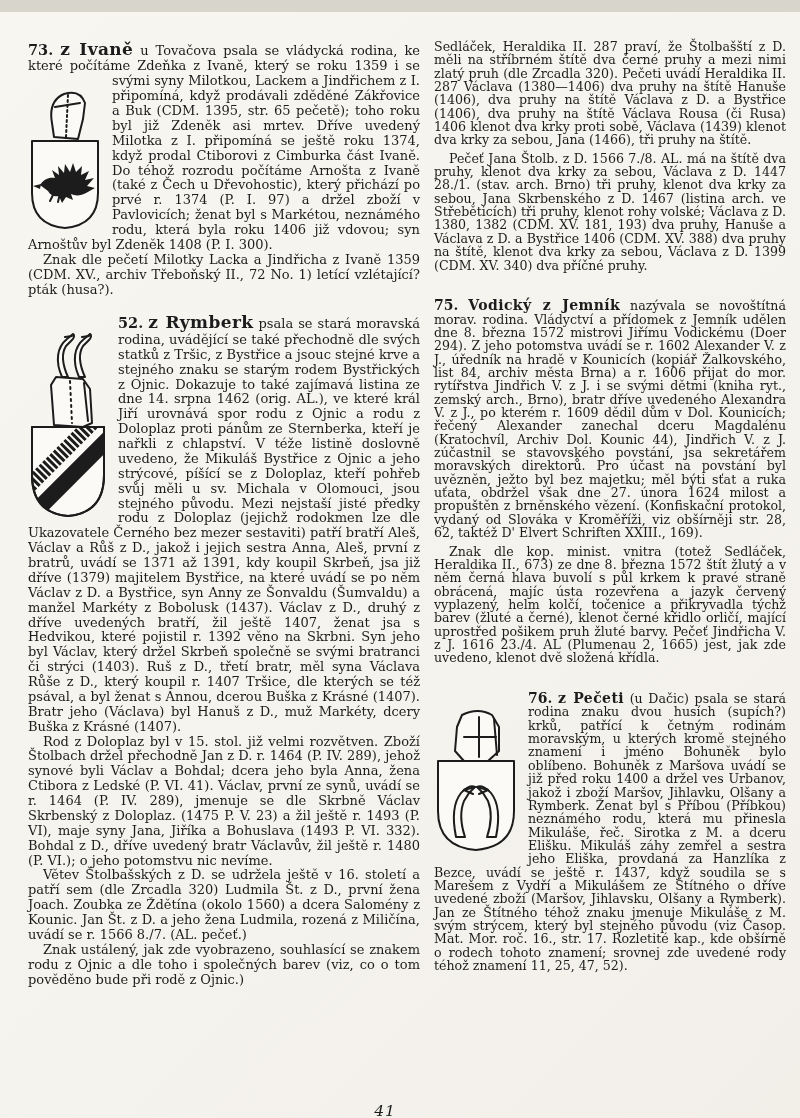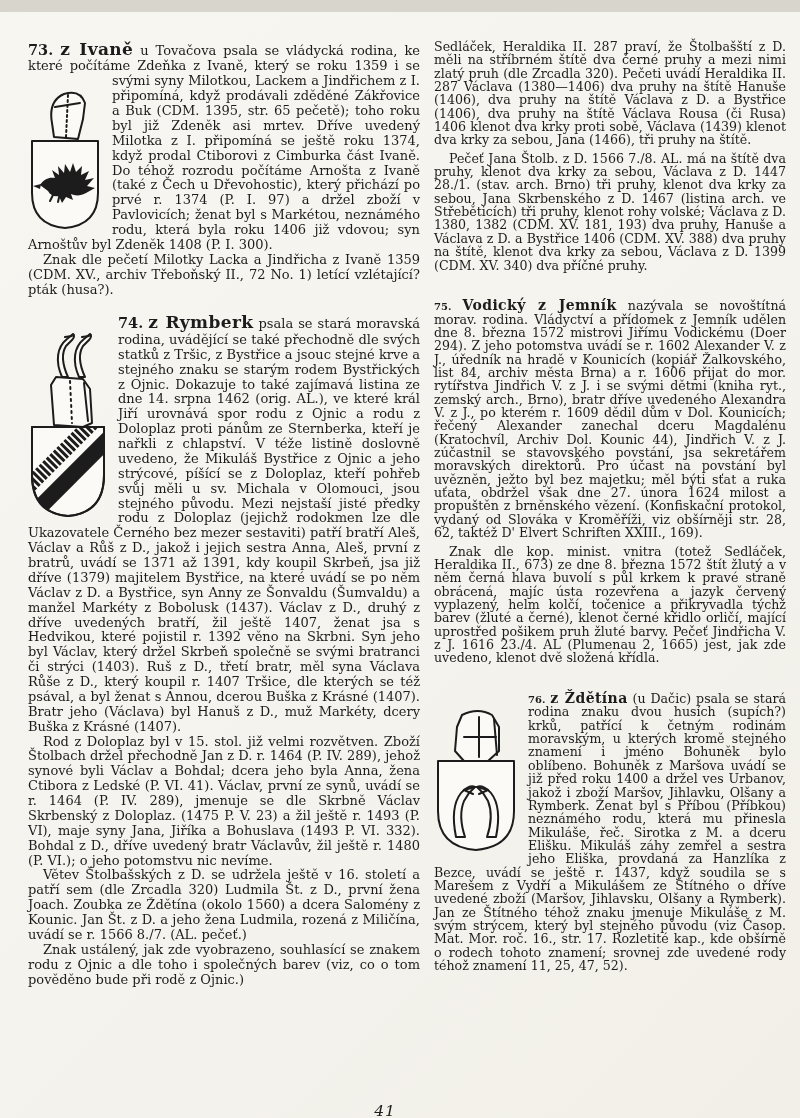--- a/index.html
+++ b/index.html
@@ -17,21 +17,21 @@
   .col{text-align:justify;}
   .col-left{width:392px;font-size:13px;line-height:1.145;}
   .col-right{width:352px;font-size:12.6px;line-height:1.06;}
   p{margin:0;}
   .indent{text-indent:15px;}
   .gap-s{margin-top:5px;}
   .gap-m{margin-top:16px;}
   .gap-l{margin-top:26px;}
   .enum{font-weight:bold;font-size:14.5px;}
   .ename{font-weight:bold;font-size:17px;letter-spacing:.4px;}
-  .col-right .enum{font-size:10px;}
+  .col-right .enum{font-size:14px;}
   .col-right .ename{font-size:14px;}
   b.znak{font-weight:normal;}
   
   .fsp{float:left;width:0;}
   .fsp73{height:46px;}
   .fsp74{height:15px;}
   .fsp76{height:13px;}
   .arms{float:left;clear:left;margin:3px 10px 4px 0;}
   .arms svg{display:block;}
   .stroke{fill:none;stroke:#1c1c1c;stroke-width:2;stroke-linejoin:round;stroke-linecap:round;}
@@ -94,21 +94,21 @@
                   <path d="M4 96 H76 V144 Q76 182 40 185 Q4 182 4 144 Z"></path>
                 </clipPath>
               <path class="fillw" d="M4 96 H76 V144 Q76 182 40 185 Q4 182 4 144 Z"></path>
               <g clip-path="url(#sh74)">
                 <line x1="90" y1="98" x2="0" y2="188" stroke="#1c1c1c" stroke-width="16"></line>
                 <line x1="64" y1="92" x2="-26" y2="182" stroke="#1c1c1c" stroke-width="15" stroke-dasharray="3 2"></line>
               </g>
               <path class="stroke" d="M4 96 H76 V144 Q76 182 40 185 Q4 182 4 144 Z"></path>
             </svg>
           </span>
-          <span class="enum">74.</span>
+          <span class="enum">52.</span>
           <span class="ename">z Rymberk</span>
           <span>psala se stará moravská rodina, uvádějící se také přechodně dle svých statků z Tršic, z Bystřice a jsouc stejné krve a stejného znaku se starým rodem Bystřických z Ojnic. Dokazuje to také zajímavá listina ze dne 14. srpna 1462 (orig. AL.), ve které král Jiří urovnává spor rodu z Ojnic a rodu z Doloplaz proti pánům ze Sternberka, kteří je nařkli z chlapství. V téže listině doslovně uvedeno, že Mikuláš Bystřice z Ojnic a jeho strýcové, píšící se z Doloplaz, kteří pohřeb svůj měli u sv. Michala v Olomouci, jsou stejného původu. Mezi nejstaší jisté předky rodu z Doloplaz (jejichž rodokmen lze dle Ukazovatele Černého bez mezer sestaviti) patří bratří Aleš, Václav a Růš z D., jakož i jejich sestra Anna, Aleš, první z bratrů, uvádí se 1371 až 1391, kdy koupil Skrbeň, jsa již dříve (1379) majitelem Bystřice, na které uvádí se po něm Václav z D. a Bystřice, syn Anny ze Šonvaldu (Šumvaldu) a manžel Markéty z Bobolusk (1437). Václav z D., druhý z dříve uvedených bratří, žil ještě 1407, ženat jsa s Hedvikou, které pojistil r. 1392 věno na Skrbni. Syn jeho byl Václav, který držel Skrbeň společně se svými bratranci či strýci (1403). Ruš z D., třetí bratr, měl syna Václava Růše z D., který koupil r. 1407 Tršice, dle kterých se též psával, a byl ženat s Annou, dcerou Buška z Krásné (1407). Bratr jeho (Václava) byl Hanuš z D., muž Markéty, dcery Buška z Krásné (1407).</span>
         </p>
         <p class="indent">Rod z Doloplaz byl v 15. stol. již velmi rozvětven. Zboží Štolbach držel přechodně Jan z D. r. 1464 (P. IV. 289), jehož synové byli Václav a Bohdal; dcera jeho byla Anna, žena Ctibora z Ledské (P. VI. 41). Václav, první ze synů, uvádí se r. 1464 (P. IV. 289), jmenuje se dle Skrbně Václav Skrbenský z Doloplaz. (1475 P. V. 23) a žil ještě r. 1493 (P. VI), maje syny Jana, Jiříka a Bohuslava (1493 P. VI. 332). Bohdal z D., dříve uvedený bratr Václavův, žil ještě r. 1480 (P. VI.); o jeho potomstvu nic nevíme.</p>
         <p class="indent">Větev Štolbašských z D. se udržela ještě v 16. století a patří sem (dle Zrcadla 320) Ludmila Št. z D., první žena Joach. Zoubka ze Ždětína (okolo 1560) a dcera Salomény z Kounic. Jan Št. z D. a jeho žena Ludmila, rozená z Miličína, uvádí se r. 1566 8./7. (AL. pečeť.)</p>
         <p class="indent">
           <b class="znak">Znak</b>
           <span>ustálený, jak zde vyobrazeno, souhlasící se znakem rodu z Ojnic a dle toho i společných barev (viz, co o tom pověděno bude při rodě z Ojnic.)</span>
         </p>
       </section>
@@ -146,21 +146,21 @@
 
               <path class="fillw" d="M4 54 H80 V104 Q80 140 42 143 Q4 140 4 104 Z"></path>
 
               <path class="fillw" d="M22 130 c-4 -20 -3 -34 5 -44 c4 -5 10 -8 14 -6 l-6 6 -5 8 c-4 10 -3 24 1 36 z" stroke-width="1.8"></path>
               <path class="stroke" d="M41 80 l-11 3 9 4" stroke-width="1.6"></path>
               <path class="fillw" d="M62 130 c4 -20 3 -34 -5 -44 c-4 -5 -10 -8 -14 -6 l6 6 5 8 c4 10 3 24 -1 36 z" stroke-width="1.8"></path>
               <path class="stroke" d="M43 80 l11 3 -9 4" stroke-width="1.6"></path>
             </svg>
           </span>
           <span class="enum">76.</span>
-          <span class="ename">z Ždětína</span>
+          <span class="ename">z Pečeti</span>
           <span>(u Dačic) psala se stará rodina znaku dvou husích (supích?) krků, patřící k četným rodinám moravským, u kterých kromě stejného znamení i jméno Bohuněk bylo oblíbeno. Bohuněk z Maršova uvádí se již před roku 1400 a držel ves Urbanov, jakož i zboží Maršov, Jihlavku, Olšany a Rymberk. Ženat byl s Příbou (Příbkou) neznámého rodu, která mu přinesla Mikuláše, řeč. Sirotka z M. a dceru Elišku. Mikuláš záhy zemřel a sestra jeho Eliška, provdaná za Hanzlíka z Bezce, uvádí se ještě r. 1437, když soudila se s Marešem z Vydří a Mikulášem ze Štítného o dříve uvedené zboží (Maršov, Jihlavsku, Olšany a Rymberk). Jan ze Štítného téhož znaku jmenuje Mikuláše z M. svým strýcem, který byl stejného původu (viz Časop. Mat. Mor. roč. 16., str. 17. Rozletité kap., kde obšírně o rodech tohoto znamení; srovnej zde uvedené rody téhož znamení 11, 25, 47, 52).</span>
         </p>
       </section>
     </div>
   </div>
 
   <div class="pageno">41</div>
 </div>
 
 </body></html>

